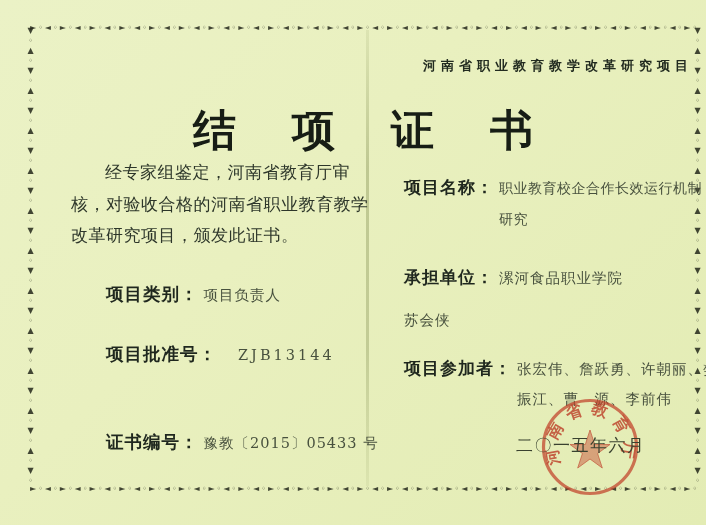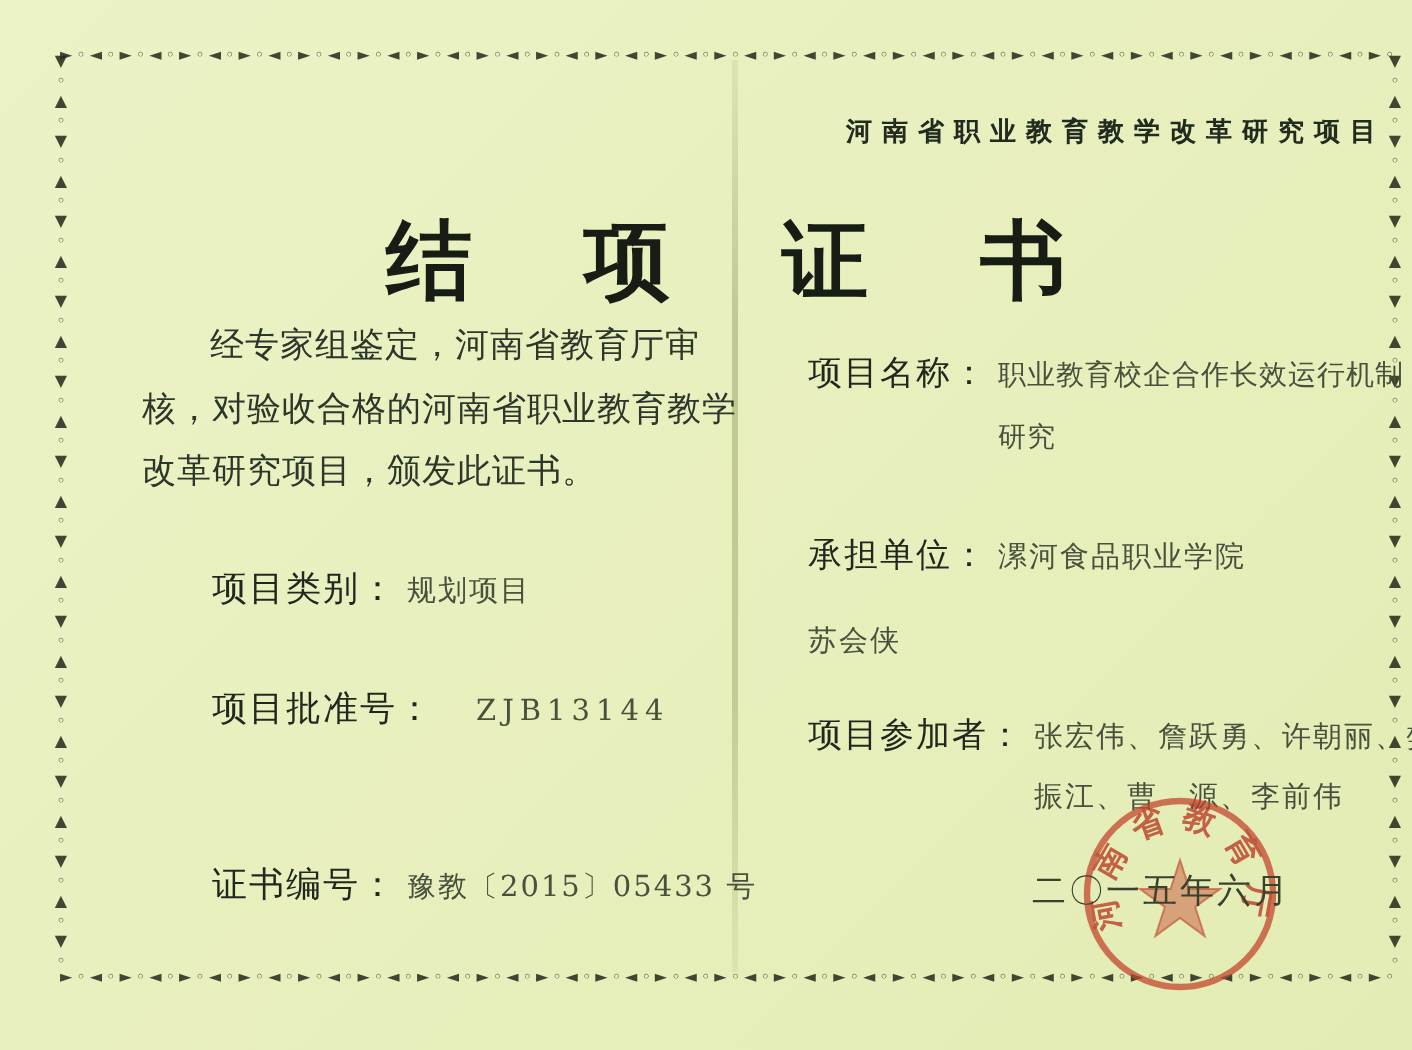--- a/index.html
+++ b/index.html
@@ -45,21 +45,21 @@
     letter-spacing:56px; text-indent:56px; white-space:nowrap;margin-top:12px;
   }
 
   .para {
     position:absolute; left:71px; top:157px; width:298px;
     font-size:17px; line-height:31.5px; text-indent:2em;
     letter-spacing:.5px; color:#2d362a;
   }
 
   .frow { position:absolute; display:flex; align-items:baseline; gap:5px; }
-  .flab { font-weight:normal; color:#1f271e; white-space:nowrap; letter-spacing:1px; }
+  .flab { font-weight:bold; color:#1f271e; white-space:nowrap; letter-spacing:1px; }
   .flab-l { font-size:17.5px; }
   .flab-r { font-size:17px; }
   .fval {
     font-family:"DejaVu Serif","Liberation Serif",serif;
     font-size:14.5px; color:#48513e; letter-spacing:1px;
   }
   .row-cat  { left:106px; top:282px; }
   .row-num  { left:106px; top:342px; }
   .row-cert { left:106px; top:390px;margin-top:40px; }
   .val-num  { letter-spacing:3px;margin-left:16px; }
@@ -96,21 +96,21 @@
 
   <div class="fold"></div>
 
   <div class="hdr">河南省职业教育教学改革研究项目</div>
   <div class="ttl">结项证书</div>
 
   <div class="para">经专家组鉴定，河南省教育厅审核，对验收合格的河南省职业教育教学改革研究项目，颁发此证书。</div>
 
   <div class="frow row-cat">
     <span class="flab flab-l">项目类别：</span>
-    <span class="fval">规划项目</span>
+    <span class="fval">项目负责人</span>
   </div>
   <div class="frow row-num">
     <span class="flab flab-l">项目批准号：</span>
     <span class="fval val-num">ZJB13144</span>
   </div>
   <div class="frow row-cert">
     <span class="flab flab-l">证书编号：</span>
     <span class="fval">豫教〔2015〕05433 号</span>
   </div>
 

